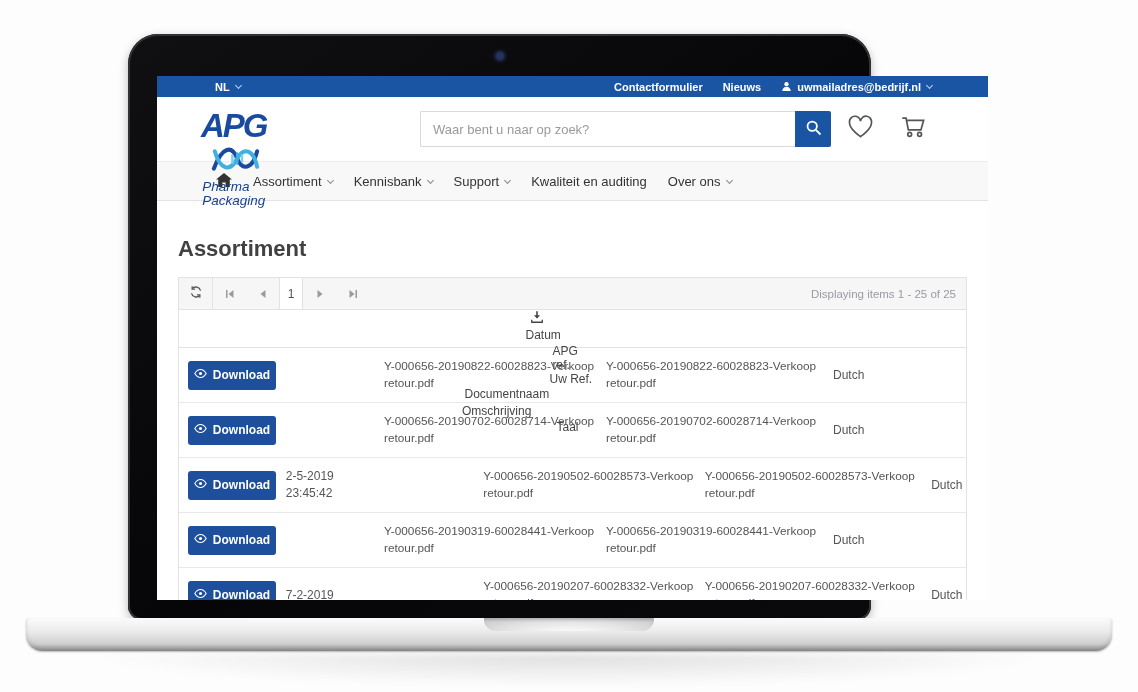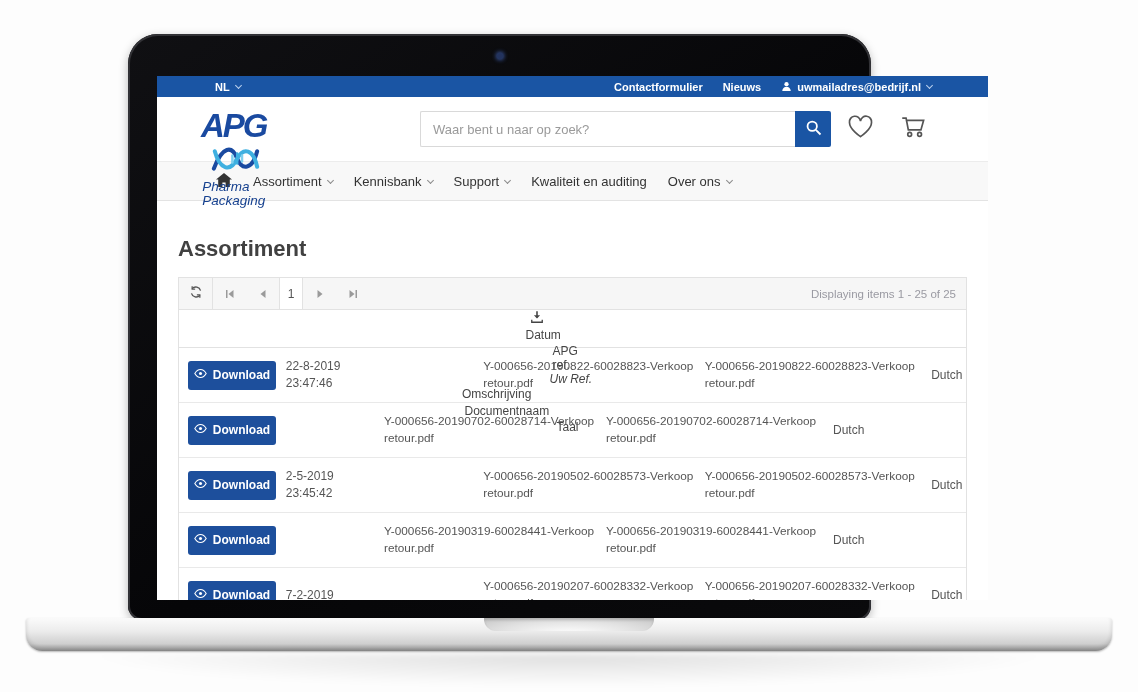--- a/index.html
+++ b/index.html
@@ -113,21 +113,21 @@
   .pg-status { margin-left:auto; padding-right:10px; font-size:11.5px; color:#9a9aa2; }
 
   .grid-head { display:flex; align-items:center; height:38px; border-bottom:1px solid #e2e2e2;
     font-size:12px; color:#454545;flex-direction:column; }
   .row { display:flex; align-items:center; height:55px; border-bottom:1px solid #e9e9e9;
     font-size:12px; color:#555; }
   .c  { padding-left:3px; }
   .c1 { width:104px; padding-left:9px; }
   .c2 { width:100px; line-height:17px; }
   .c3 { width:46px; }
-  .c4 { width:52px;font-style:italic; }
+  .c4 { width:52px; }
   .c5 { width:222px; padding-right:4px; font-size:11.8px; line-height:17px; }
   .c6 { width:227px; padding-right:4px; font-size:11.8px; line-height:17px; }
   .c7 { width:38px; }
   .grid-head .c5, .grid-head .c6 { font-size:12px; }
   .dl-btn {
     width:88px; height:29px; background:#1d4f9c; border:none; border-radius:3px;
     color:#fff; font-size:12px; font-weight:600; cursor:pointer;
     display:flex; align-items:center; justify-content:center; gap:6px;
     font-family:"Liberation Sans", sans-serif;
   }
@@ -300,39 +300,35 @@
               <svg width="14" height="14" viewBox="0 0 16 16">
                   <path d="M8 1.5 V8.5" stroke="#444444" stroke-width="1.8" fill="none"></path>
                   <path d="M4.5 6 L8 9.8 L11.5 6 Z" fill="#444444"></path>
                   <path d="M2 11 v3 h12 v-3" stroke="#444444" stroke-width="1.5" fill="none"></path>
                 </svg>
             </span>
           </span>
           <span class="c c2">Datum</span>
           <span class="c c3">APG ref.</span>
           <span class="c c4">Uw Ref.</span>
+          <span class="c c5">Documentnaam</span>
           <span class="c c6">Omschrijving</span>
-          <span class="c c5">Documentnaam</span>
           <span class="c c7">Taal</span>
         </div>
 
         <div class="row">
           <span class="c c1">
             <button class="dl-btn">
               <span><svg width="13" height="13" viewBox="0 0 16 16">
                     <path d="M1 8 C 3 4.4 5.4 3.1 8 3.1 C 10.6 3.1 13 4.4 15 8 C 13 11.6 10.6 12.9 8 12.9 C 5.4 12.9 3 11.6 1 8 Z" fill="none" stroke="#ffffff" stroke-width="1.3"></path>
                     <circle cx="8" cy="8" r="1.9" fill="#ffffff"></circle>
                   </svg></span>
               <span>Download</span>
             </button>
           </span>
-          <span class="c c2">
-              <span class="cell-line">22-8-2019</span>
-              <span class="cell-line">23:47:46</span>
-            </span>
           <span class="c c3"></span>
           <span class="c c4"></span>
           <span class="c c5">Y-000656-20190822-60028823-Verkoop retour.pdf</span>
           <span class="c c6">Y-000656-20190822-60028823-Verkoop retour.pdf</span>
           <span class="c c7">Dutch</span>
         </div>
 
         <div class="row">
           <span class="c c1">
             <button class="dl-btn">

